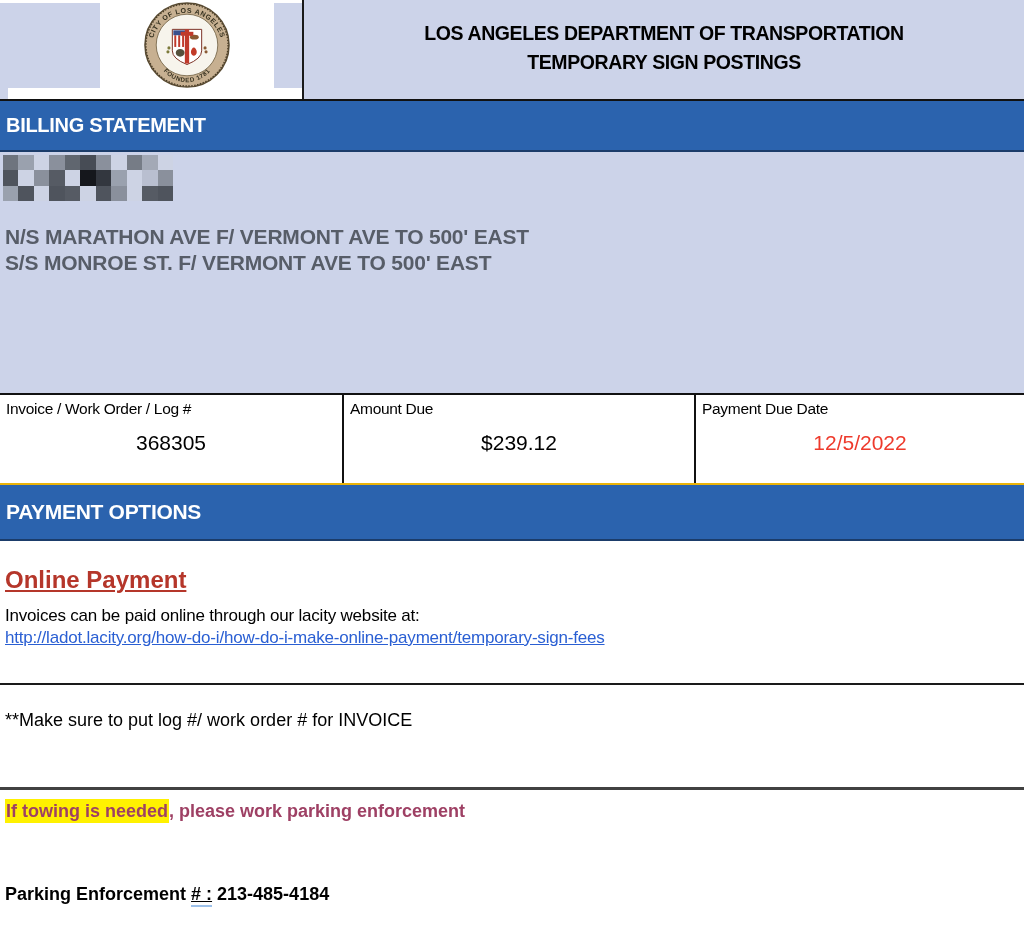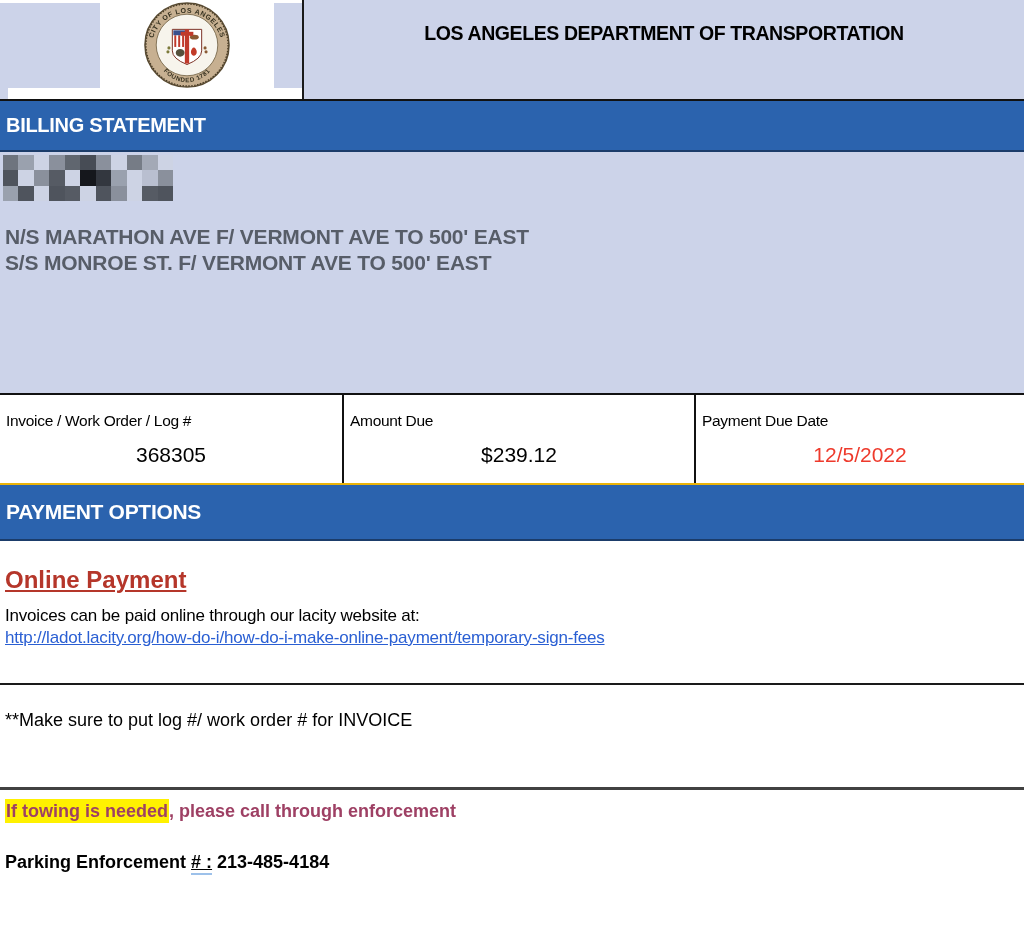--- a/index.html
+++ b/index.html
@@ -36,37 +36,37 @@
              line-height:26px;letter-spacing:-0.2px;}
   .restriction{position:absolute;top:154px;left:5px;width:1000px;font-size:22px;font-weight:bold;
                color:#575d68;line-height:29px;letter-spacing:-0.8px;}
 
   
   .invoice-table{position:absolute;top:395px;left:0;width:1024px;height:88px;display:flex;background:#fff;}
   .inv-col{box-sizing:border-box;height:88px;}
   .inv-col.c1{width:344px;border-right:2px solid #111;}
   .inv-col.c2{width:352px;border-right:2px solid #111;}
   .inv-col.c3{width:328px;}
-  .inv-label{padding:17px 0 0 6px;font-size:15.5px;letter-spacing:-0.3px;color:#000;}
+  .inv-label{padding:5px 0 0 6px;font-size:15.5px;letter-spacing:-0.3px;color:#000;}
   .inv-value{margin-top:13px;text-align:center;font-size:21px;font-weight:normal;color:#000;}
   .inv-value.due-date{color:#ee3a2c;}
 
   
   .online-heading{position:absolute;top:566px;left:5px;font-size:24px;font-weight:bold;
                   color:#b5362a;text-decoration:underline;}
   .intro-line{position:absolute;top:606px;left:5px;font-size:17px;letter-spacing:-0.2px;}
   .pay-link{position:absolute;top:628px;left:5px;font-size:17px;letter-spacing:-0.2px;
             color:#2a5fd3;text-decoration:underline;cursor:pointer;}
   .accept-line{position:absolute;top:650px;left:5px;font-size:18px;font-weight:bold;letter-spacing:-0.2px;}
   .rule1{position:absolute;top:683px;left:0;width:1024px;height:2px;background:#1a1a1a;}
   .log-note{position:absolute;top:710px;left:5px;font-size:18px;}
   .rule2{position:absolute;top:787px;left:0;width:1024px;height:3px;background:#414141;}
   .towing-line{position:absolute;top:801px;left:5px;font-size:18px;font-weight:bold;color:#9e4064;}
   .towing-line .hl{background:#fff100;padding:2px 1px;}
-  .phone-line{position:absolute;top:852px;left:5px;font-size:18px;font-weight:bold;color:#000;}
+  .phone-line{position:absolute;top:884px;left:5px;font-size:18px;font-weight:bold;color:#000;}
   .phone-line .hash{text-decoration:underline;border-bottom:2px solid #9dc1ea;padding-bottom:1px;}
 </style>
 </head>
 <body>
 
 <div class="page">
 
   <div class="header">
     <div class="header-left">
       <div class="top-strip"></div>
@@ -108,20 +108,21 @@
           <circle cx="25.5" cy="51" r="1.6" fill="#7d7a3a"></circle>
           <circle cx="63.5" cy="47" r="1.6" fill="#8a5a33"></circle>
           <circle cx="64.5" cy="51" r="1.6" fill="#8a5a33"></circle>
         </svg>
       </div>
       <div class="bottom-strip"></div>
     </div>
     <div class="header-divider"></div>
     <div class="header-right">
       <div class="agency-title">LOS ANGELES DEPARTMENT OF TRANSPORTATION</div>
+      <div class="agency-sub">TEMPORARY SIGN POSTINGS</div>
     </div>
   </div>
 
   <div class="section-bar bar-billing">
     <span>BILLING STATEMENT</span>
   </div>
 
   <div class="billing-block">
     <div class="redaction">
         <div style="background: rgb(110, 116, 126);"></div>
@@ -185,19 +186,19 @@
 
   <div class="online-heading">Online Payment</div>
   <div class="intro-line">Invoices can be paid online through our lacity website at:</div>
   <a class="pay-link">http://ladot.lacity.org/how-do-i/how-do-i-make-online-payment/temporary-sign-fees</a>
 
   <div class="rule1"></div>
   <div class="log-note">**Make sure to put log #/ work order # for INVOICE</div>
   <div class="rule2"></div>
 
   <div class="towing-line">
-    <span class="hl">If towing is needed</span><span>, please call through enforcement</span>
+    <span class="hl">If towing is needed</span><span>, please work parking enforcement</span>
   </div>
   <div class="phone-line">
     <span>Parking Enforcement </span><span class="hash"># :</span><span> 213-485-4184</span>
   </div>
 
 </div>
 
 </body></html>

